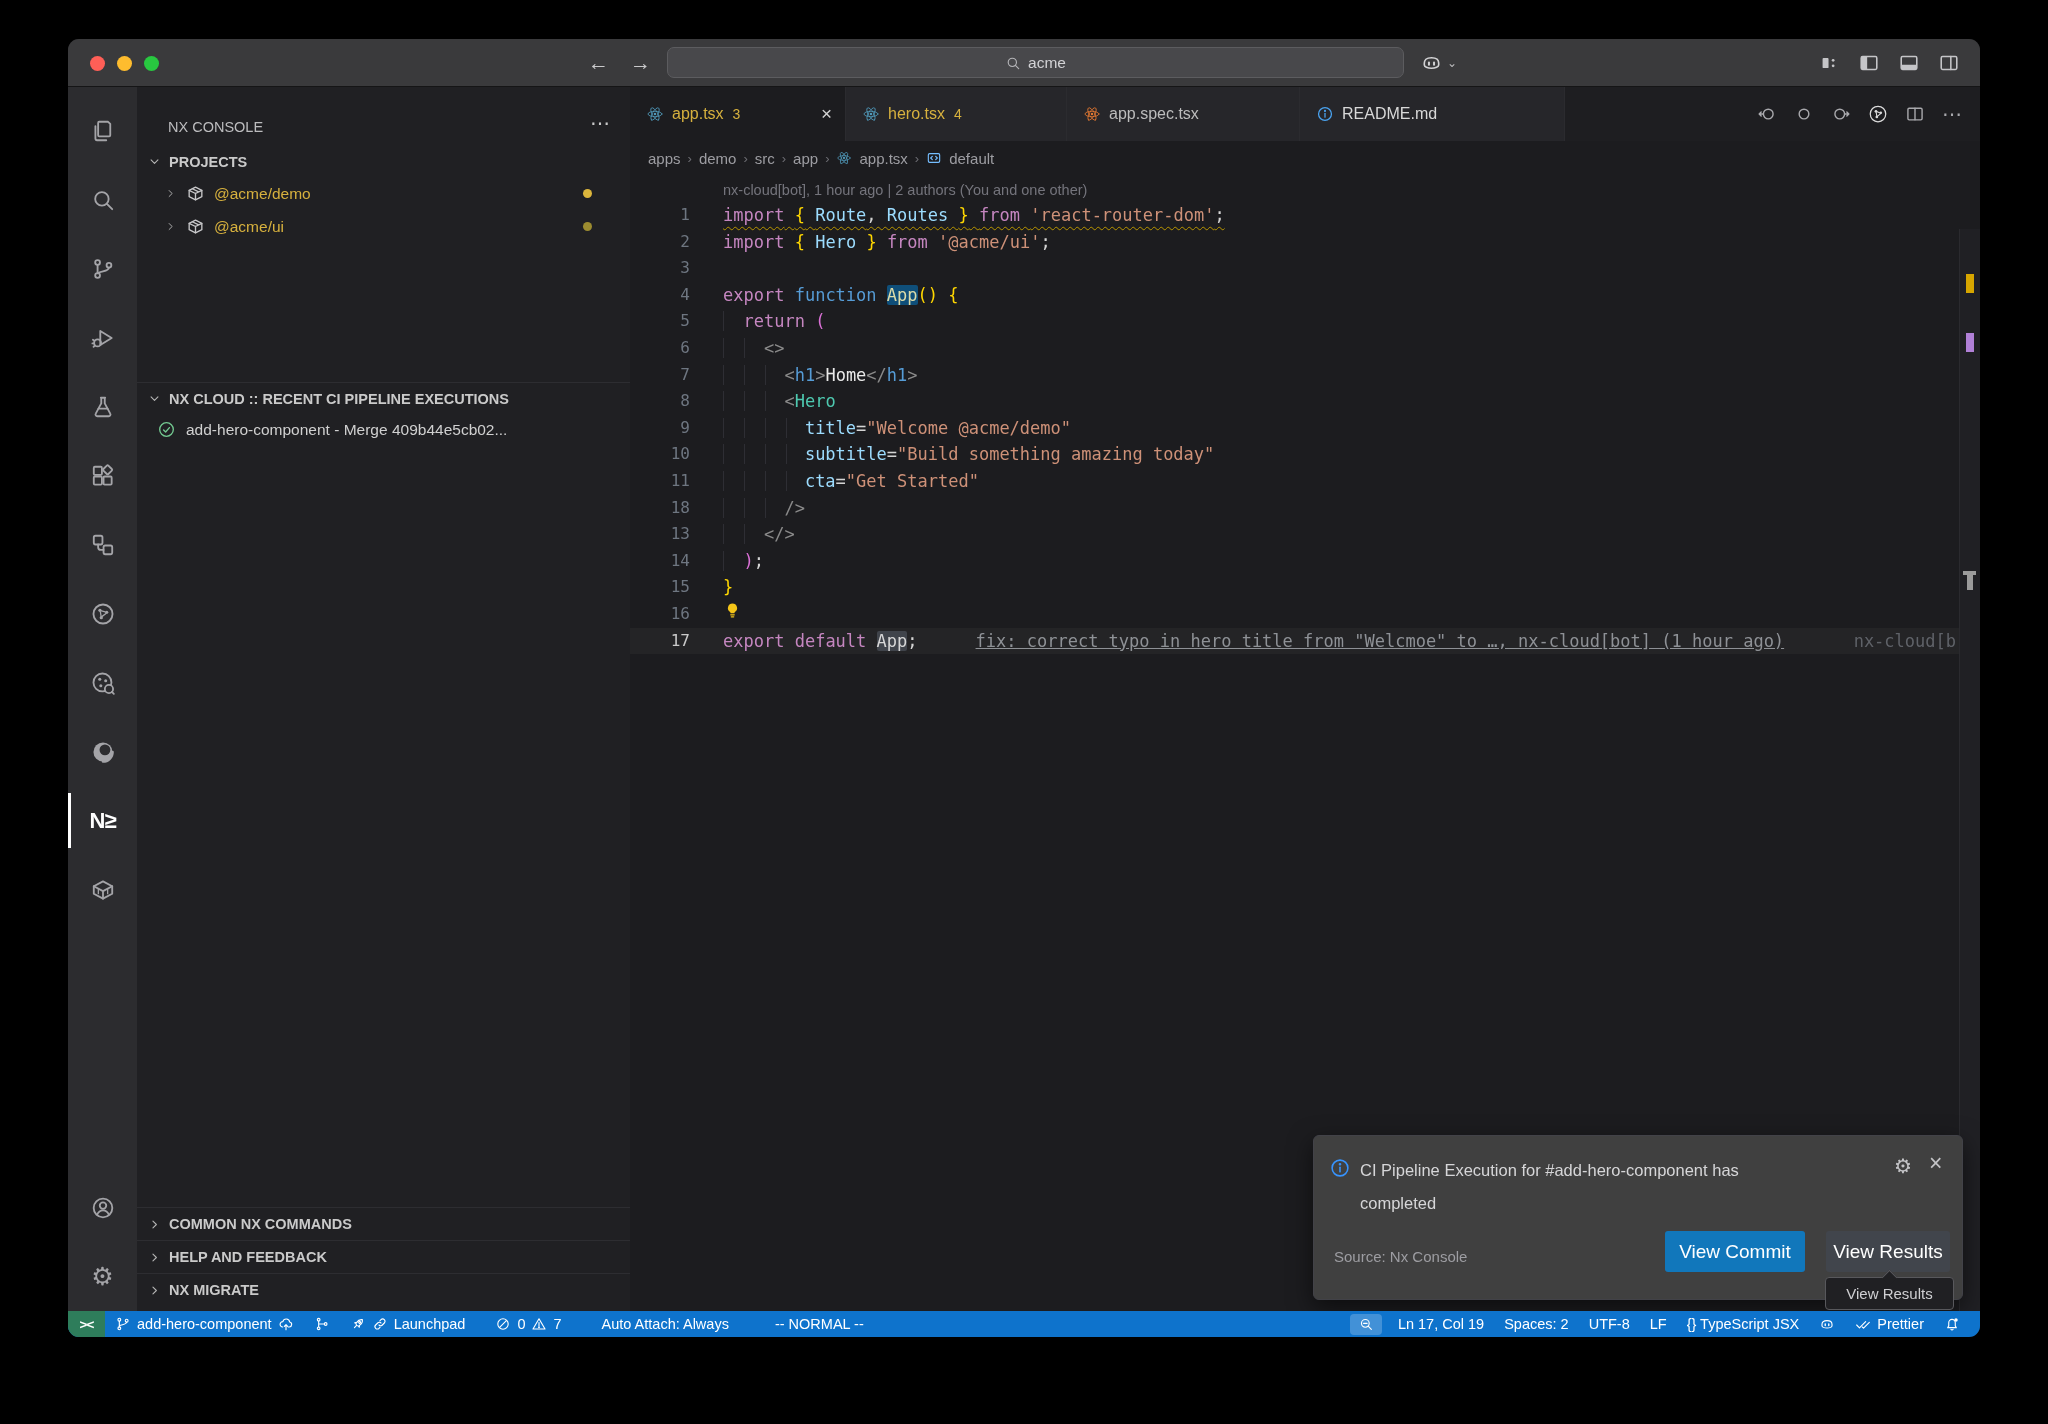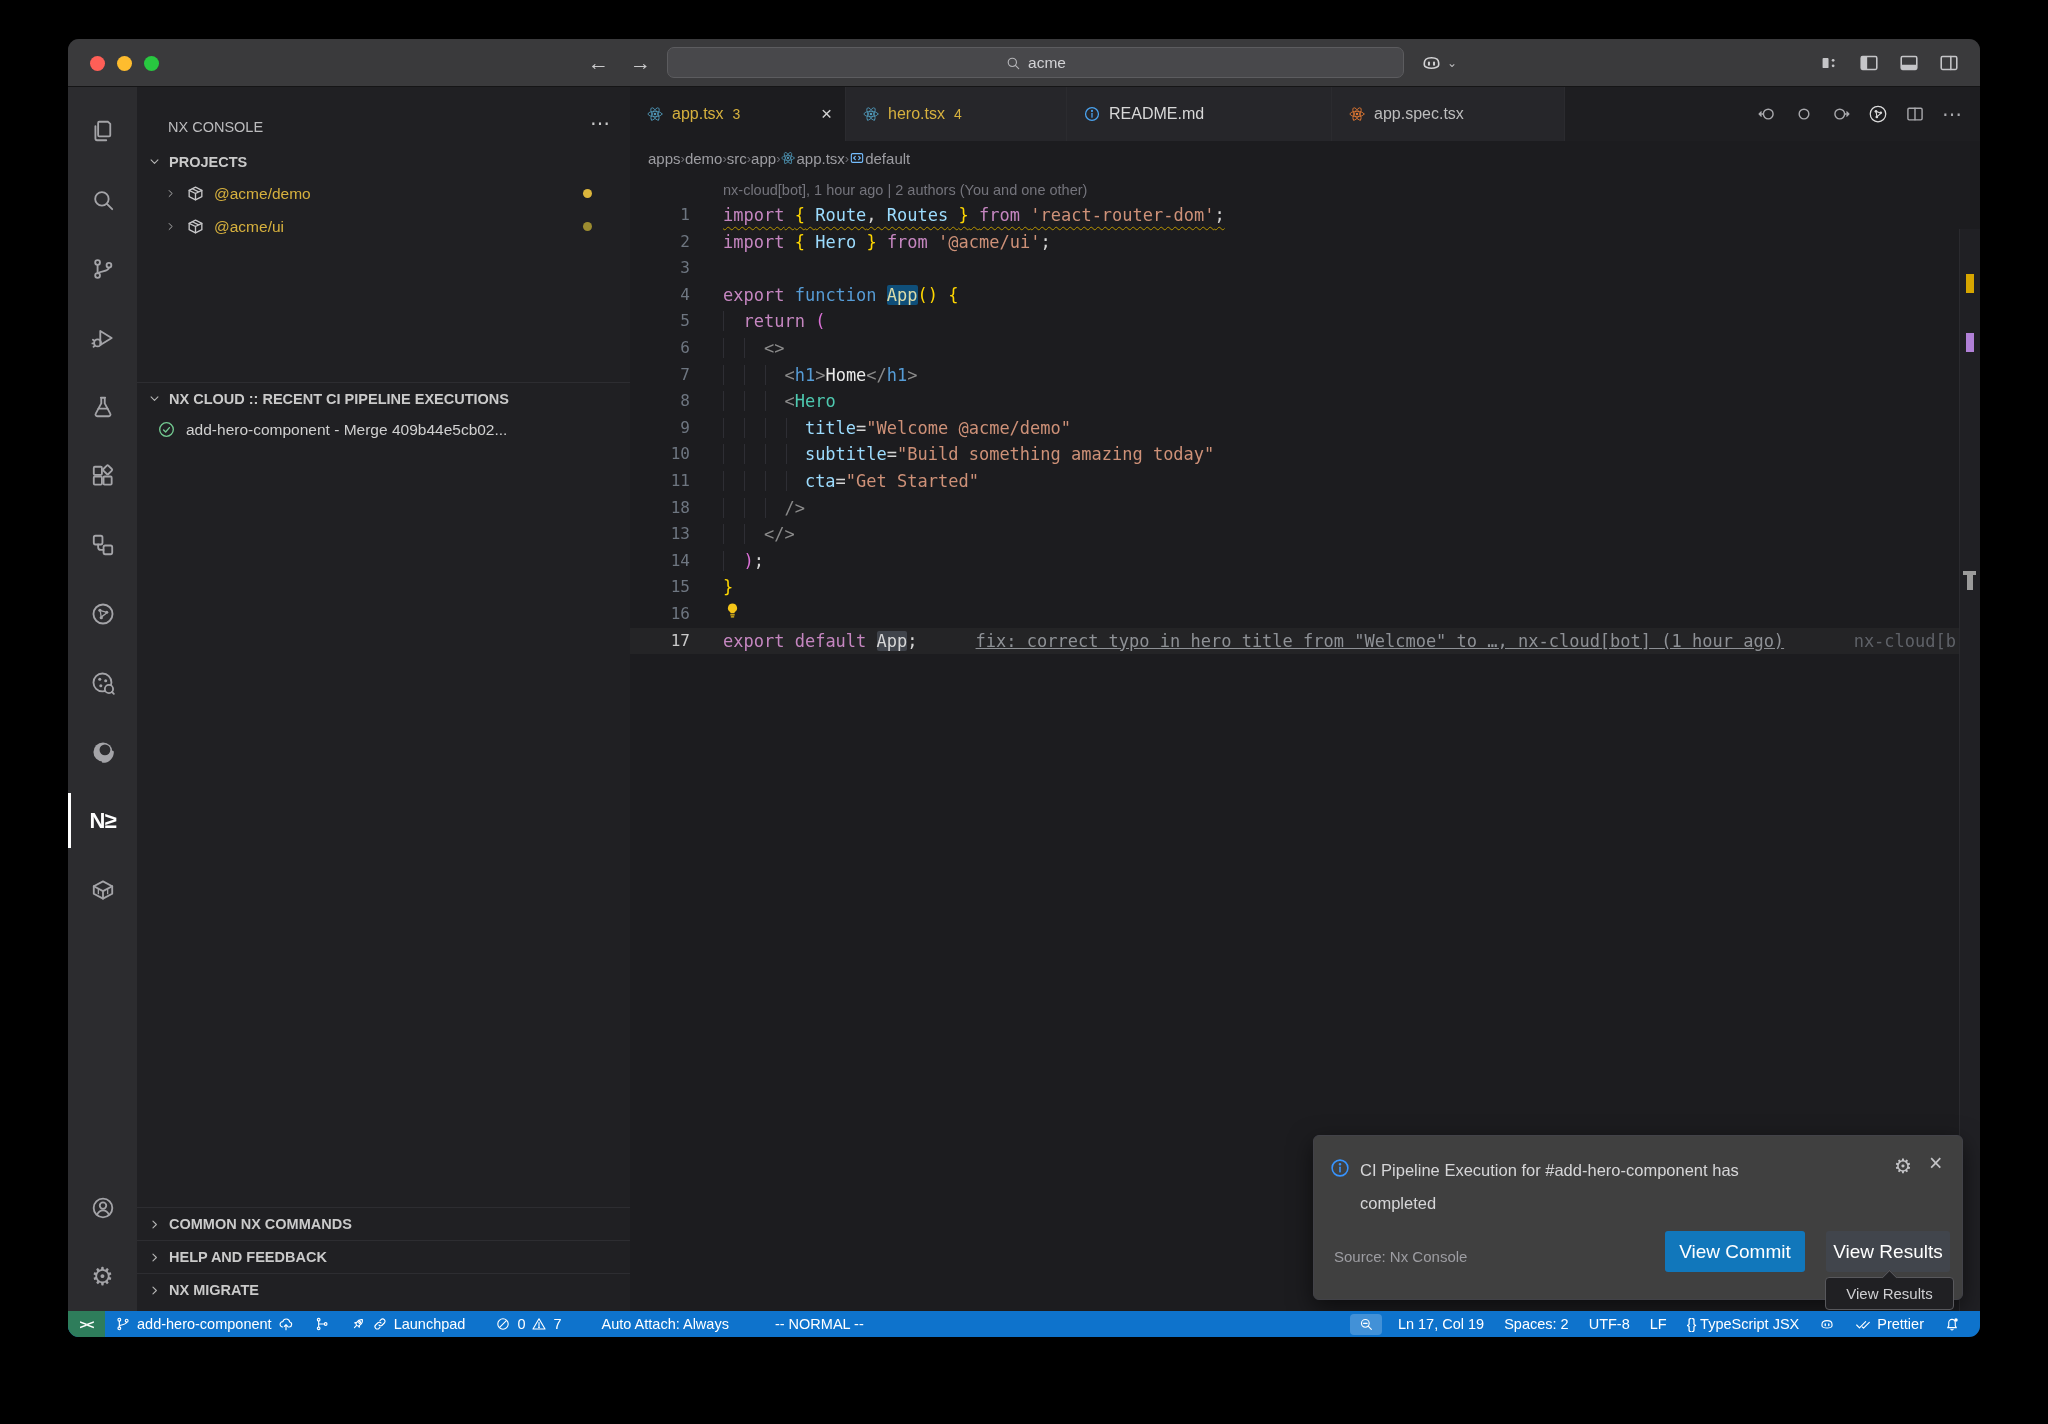--- a/index.html
+++ b/index.html
@@ -60,21 +60,21 @@
   .tabbar{height:54px;background:#1e1e21;display:flex;flex:none;align-items:stretch;position:relative;}
   .tab{display:flex;align-items:center;gap:8px;padding:0 10px 0 16px;font-size:16px;border-right:1px solid #2b2b2f;
        box-sizing:border-box;background:#26262a;flex:none;cursor:pointer;}
   .tab.active{background:#1c1c1f;}
   .tab .ticon{font-size:18px;}
   .tab .badge{font-size:14px;margin-left:1px;}
   .tab .tclose{margin-left:auto;color:#d2d2d2;font-size:19px;padding:0 3px;cursor:pointer;}
   .editor-actions{position:absolute;right:0;top:0;height:54px;display:flex;align-items:center;gap:17px;padding-right:18px;color:#a8a8ac;font-size:20px;}
   .editor-actions .ic{cursor:pointer;}
   .editor-actions .bright{color:#dcdcdc;}
-  .breadcrumb{height:34px;display:flex;align-items:center;padding-left:18px;font-size:15px;color:#9d9da2;flex:none;text-align:right;}
+  .breadcrumb{height:34px;display:flex;align-items:center;padding-left:18px;gap:7px;font-size:15px;color:#9d9da2;flex:none;text-align:right;}
   .breadcrumb .bc-item{cursor:pointer;}
   .bc-sep{color:#6c6c72;font-size:13px;}
   .breadcrumb .ic{font-size:16px;}
 
   .code{flex:1;position:relative;font-family:"DejaVu Sans Mono","Liberation Mono",monospace;font-size:17px;overflow:hidden;}
   .blamehead{margin:4px 0 0 93px;height:23px;line-height:23px;font-family:"Liberation Sans",sans-serif;font-size:14.5px;color:#74747c;}
   .cline{display:flex;height:26.6px;line-height:26.6px;position:relative;}
   .cline.current{background:rgba(255,255,255,0.035);}
   .lnum{width:60px;text-align:right;color:#6e7681;flex:none;font-size:16px;}
   .cline.current .lnum{color:#c9c9c9;}
@@ -430,42 +430,42 @@
                       <ellipse cx="12" cy="12" rx="9.3" ry="3.6"></ellipse>
                       <ellipse cx="12" cy="12" rx="9.3" ry="3.6" transform="rotate(60 12 12)"></ellipse>
                       <ellipse cx="12" cy="12" rx="9.3" ry="3.6" transform="rotate(120 12 12)"></ellipse>
                       <circle cx="12" cy="12" r="1.7" fill="currentColor" stroke="none"></circle>
                     </g>
                   </svg>
                 </span>
                 <span style="color: rgb(215, 177, 62);">hero.tsx</span>
                 <span class="badge" style="color: rgb(215, 177, 62);">4</span>
               </div>
-              <div class="tab" style="width: 265px;">
-                <span class="ic ticon" style="color: rgb(74, 163, 240);">
-                  <svg viewBox="0 0 24 24" width="1em" height="1em" fill="none" stroke="currentColor" stroke-width="1.7" stroke-linecap="round" stroke-linejoin="round">
-                    <circle cx="12" cy="12" r="8.6"></circle>
-                    <path d="M12 11.2v5"></path>
-                    <circle cx="12" cy="7.9" r="0.6" fill="currentColor"></circle>
-                  </svg>
-                </span>
-                <span style="color: rgb(216, 216, 216);">README.md</span>
-              </div>
               <div class="tab" style="width: 233px;">
                 <span class="ic ticon" style="color: rgb(227, 121, 51);">
                   <svg viewBox="0 0 24 24" width="1em" height="1em" fill="none" stroke="currentColor" stroke-width="1.7" stroke-linecap="round" stroke-linejoin="round">
                     <g stroke-width="1.1">
                       <ellipse cx="12" cy="12" rx="9.3" ry="3.6"></ellipse>
                       <ellipse cx="12" cy="12" rx="9.3" ry="3.6" transform="rotate(60 12 12)"></ellipse>
                       <ellipse cx="12" cy="12" rx="9.3" ry="3.6" transform="rotate(120 12 12)"></ellipse>
                       <circle cx="12" cy="12" r="1.7" fill="currentColor" stroke="none"></circle>
                     </g>
                   </svg>
                 </span>
                 <span style="color: rgb(189, 189, 189);">app.spec.tsx</span>
+              </div>
+              <div class="tab" style="width: 265px;">
+                <span class="ic ticon" style="color: rgb(74, 163, 240);">
+                  <svg viewBox="0 0 24 24" width="1em" height="1em" fill="none" stroke="currentColor" stroke-width="1.7" stroke-linecap="round" stroke-linejoin="round">
+                    <circle cx="12" cy="12" r="8.6"></circle>
+                    <path d="M12 11.2v5"></path>
+                    <circle cx="12" cy="7.9" r="0.6" fill="currentColor"></circle>
+                  </svg>
+                </span>
+                <span style="color: rgb(216, 216, 216);">README.md</span>
               </div>
             </div>
           <div class="editor-actions" id="editor-actions">
               <span class="ic">
                 <svg viewBox="0 0 24 24" width="1em" height="1em" fill="none" stroke="currentColor" stroke-width="1.7" stroke-linecap="round" stroke-linejoin="round">
                   <circle cx="13.5" cy="12" r="5.8"></circle>
                   <path d="M7.7 12H2.8M5 9.6 2.6 12 5 14.4"></path>
                 </svg>
               </span>
               <span class="ic">

